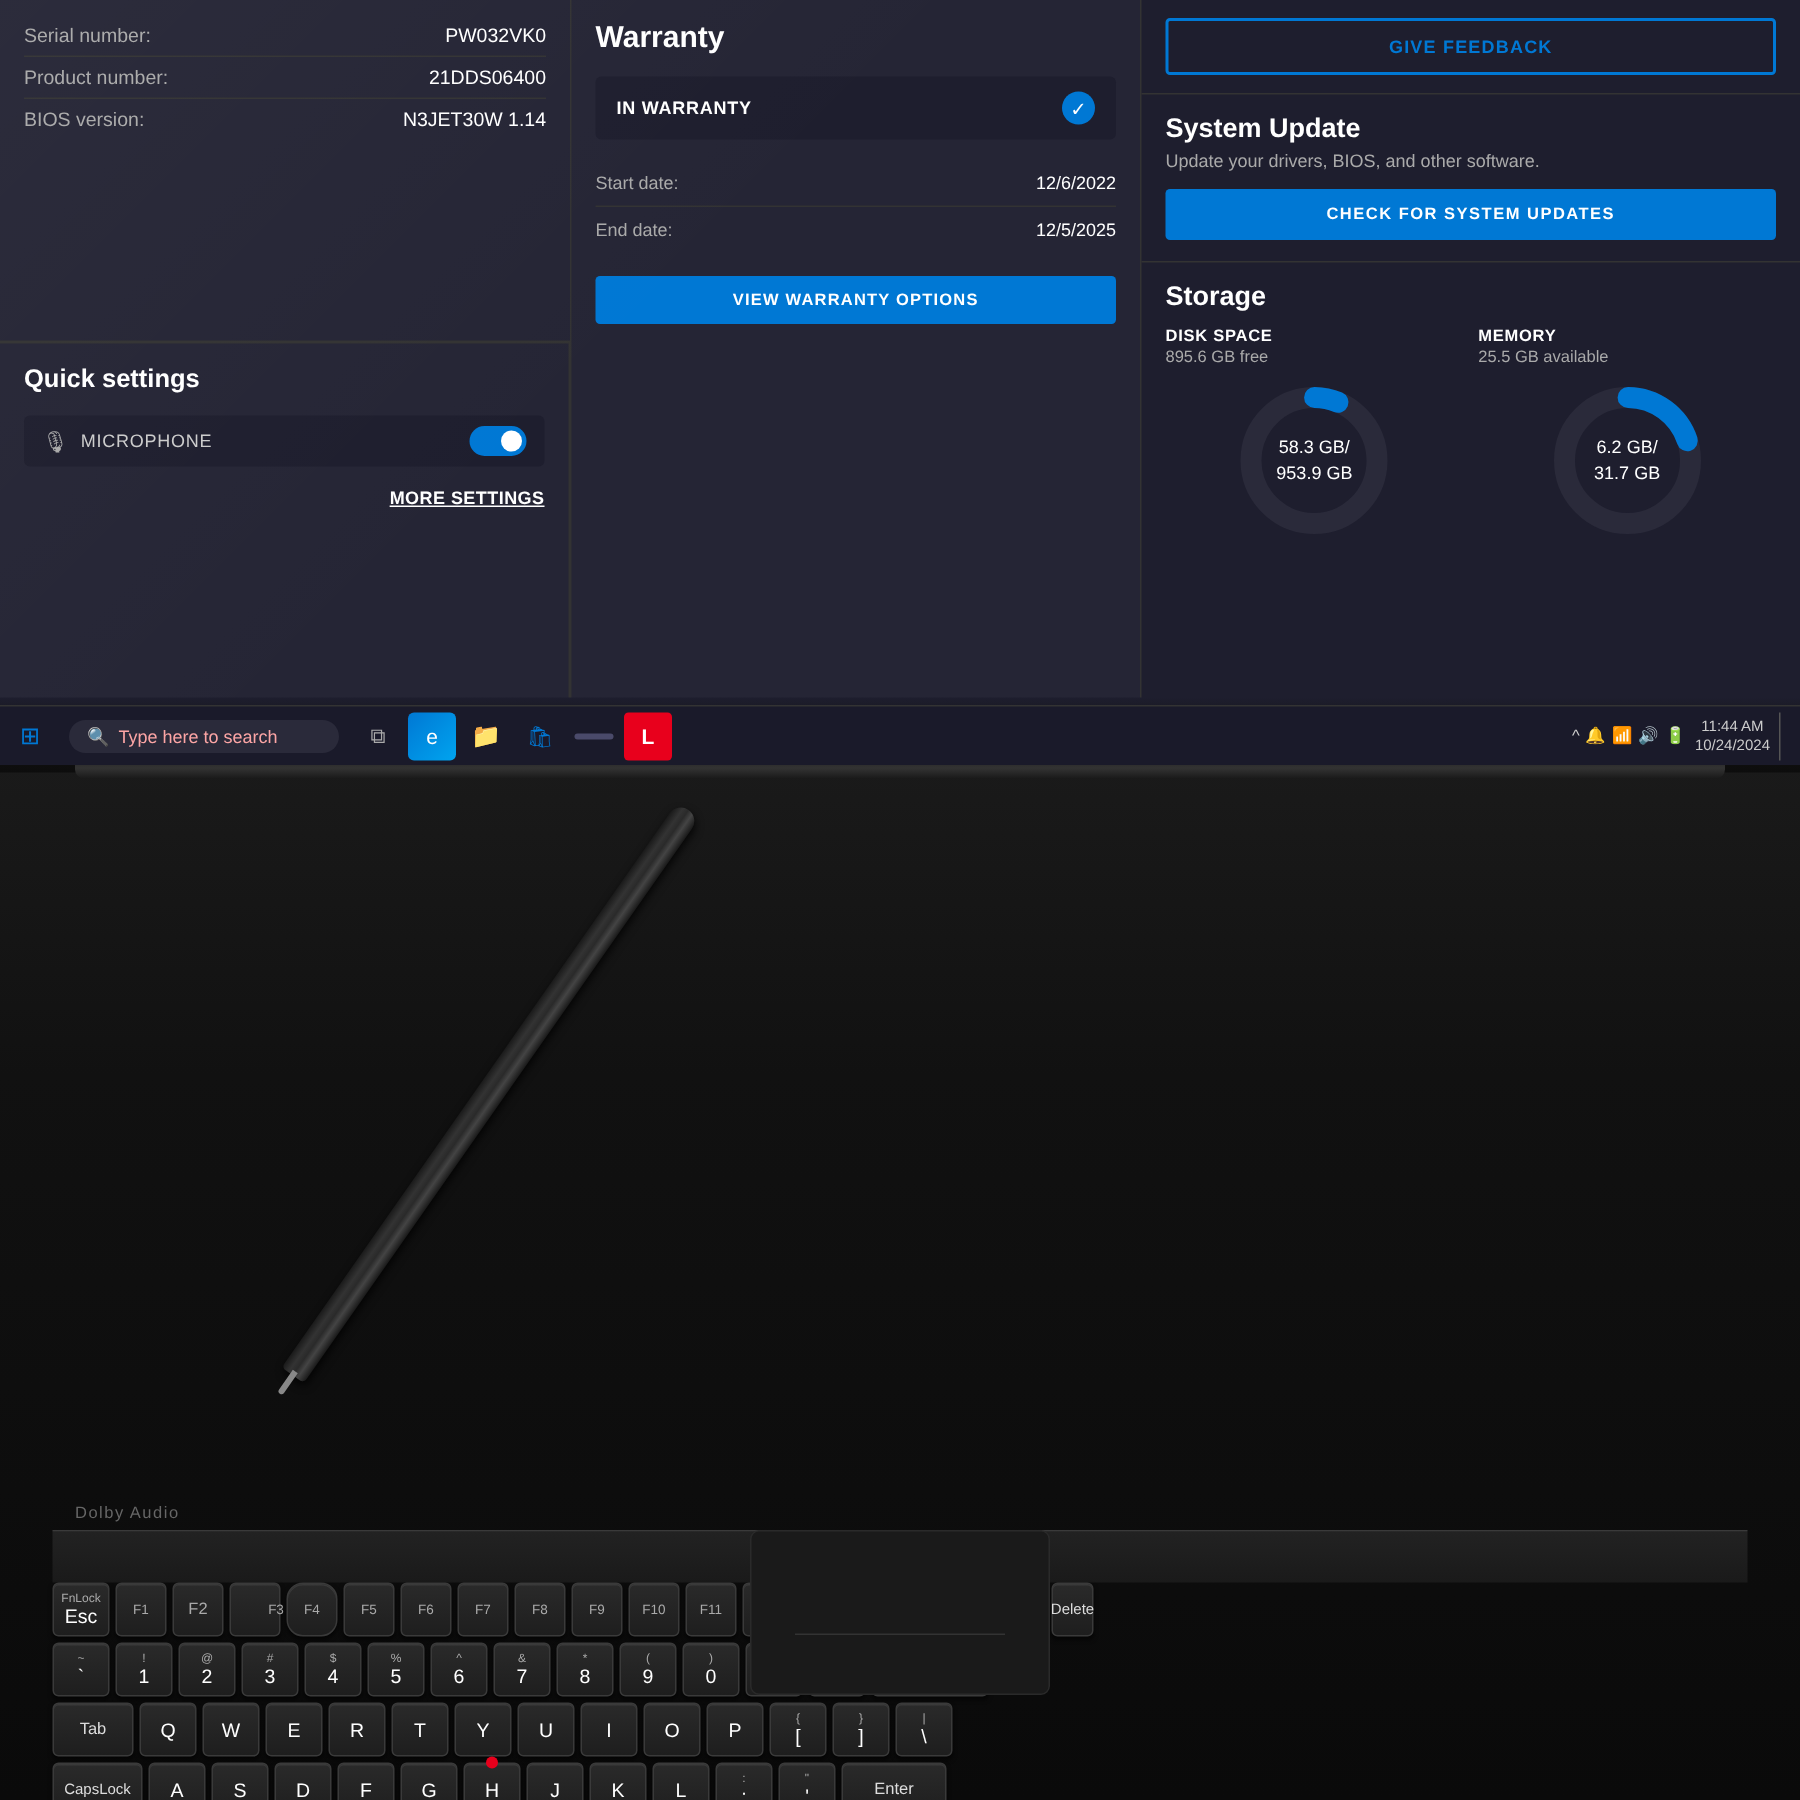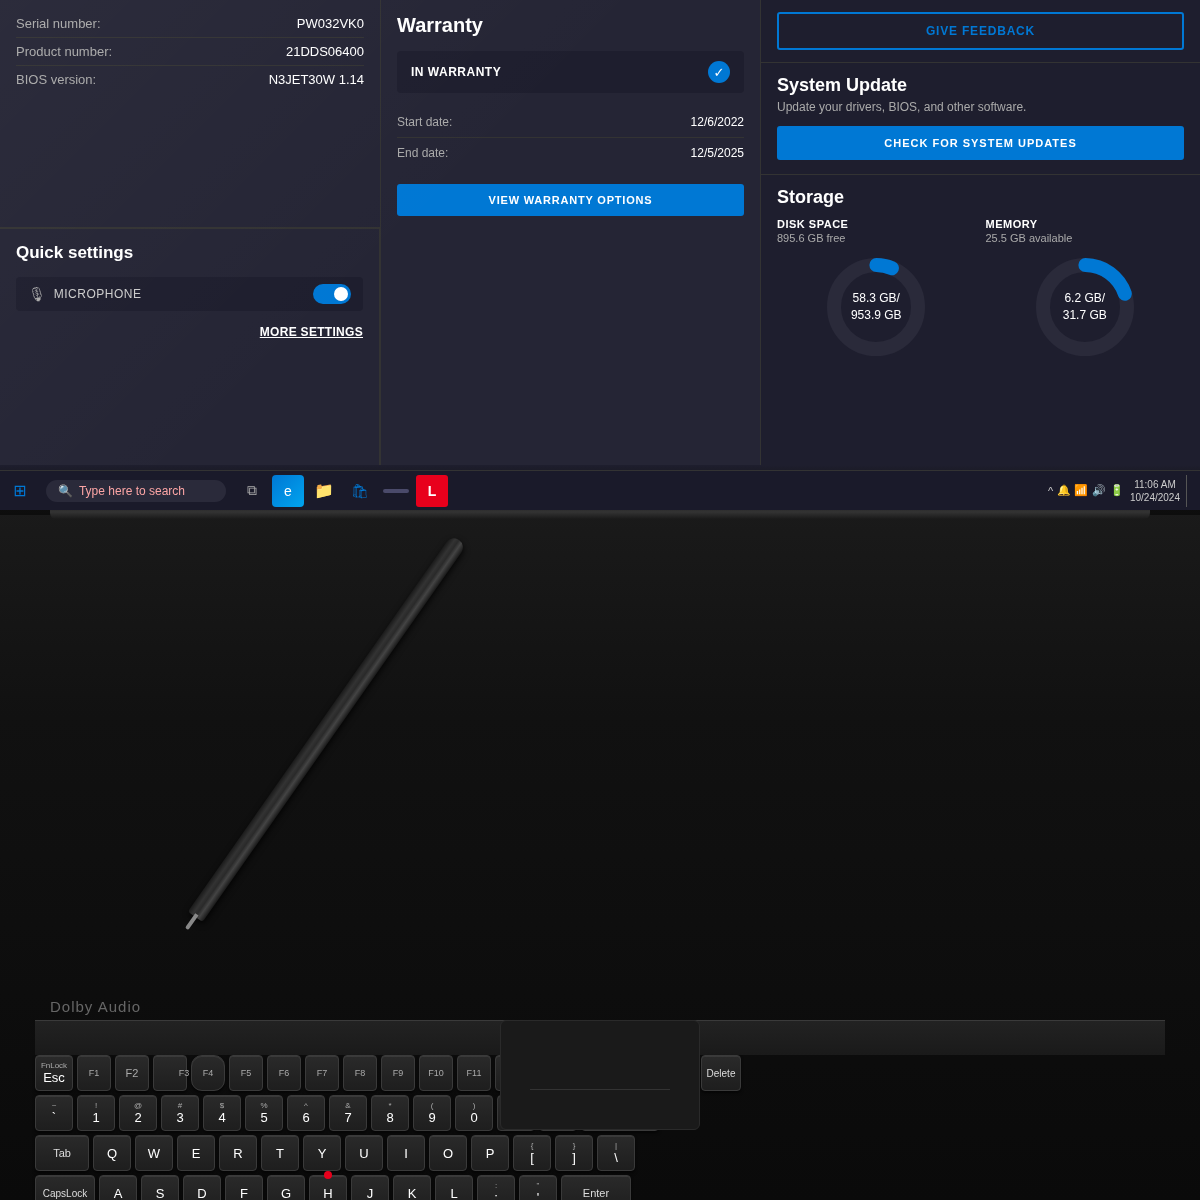--- a/index.html
+++ b/index.html
@@ -541,21 +541,21 @@
     }
     .key-fn {
       width: 38px;
     }
     .key-tab { width: 54px; }
     .key-caps { width: 60px; }
     .key-enter { width: 70px; min-height: 36px; }
     .key-backspace { width: 78px; }
     .key-std { width: 38px; }
     .key-wide { width: 52px; }
-    .key-del { width: 40px; }
+    .key-del { width: 28px; }
 
     
     .trackpoint {
       width: 10px;
       height: 10px;
       background: #e8001c;
       border-radius: 50%;
       position: absolute;
     }
 
@@ -649,21 +649,21 @@
 
     
     .key-f-row { width: 34px; }
 
     
     .dolby-badge {
       position: absolute;
       bottom: 185px;
       left: 50px;
       color: #666;
-      font-size: 15px;
+      font-size: 11px;
       letter-spacing: 1px;
     }
   </style>
 </head>
 <body>
 
 <div class="laptop-screen">
 
   <div class="think-logo-area">
     <div class="think-logo">
@@ -790,21 +790,21 @@
     </div>
     <div class="taskbar-system-tray">
       <div class="tray-icons">
         <span class="tray-icon">^</span>
         <span class="tray-icon">🔔</span>
         <span class="tray-icon">📶</span>
         <span class="tray-icon">🔊</span>
         <span class="tray-icon">🔋</span>
       </div>
       <div class="tray-clock">
-        <div>11:06 AM</div>
+        <div>11:44 AM</div>
         <div>10/24/2024</div>
       </div>
       <div class="tray-desktop"></div>
     </div>
   </div>
 
 </div>
 
 <div class="lid-bottom"></div>
 <div class="hinge-area"></div>

